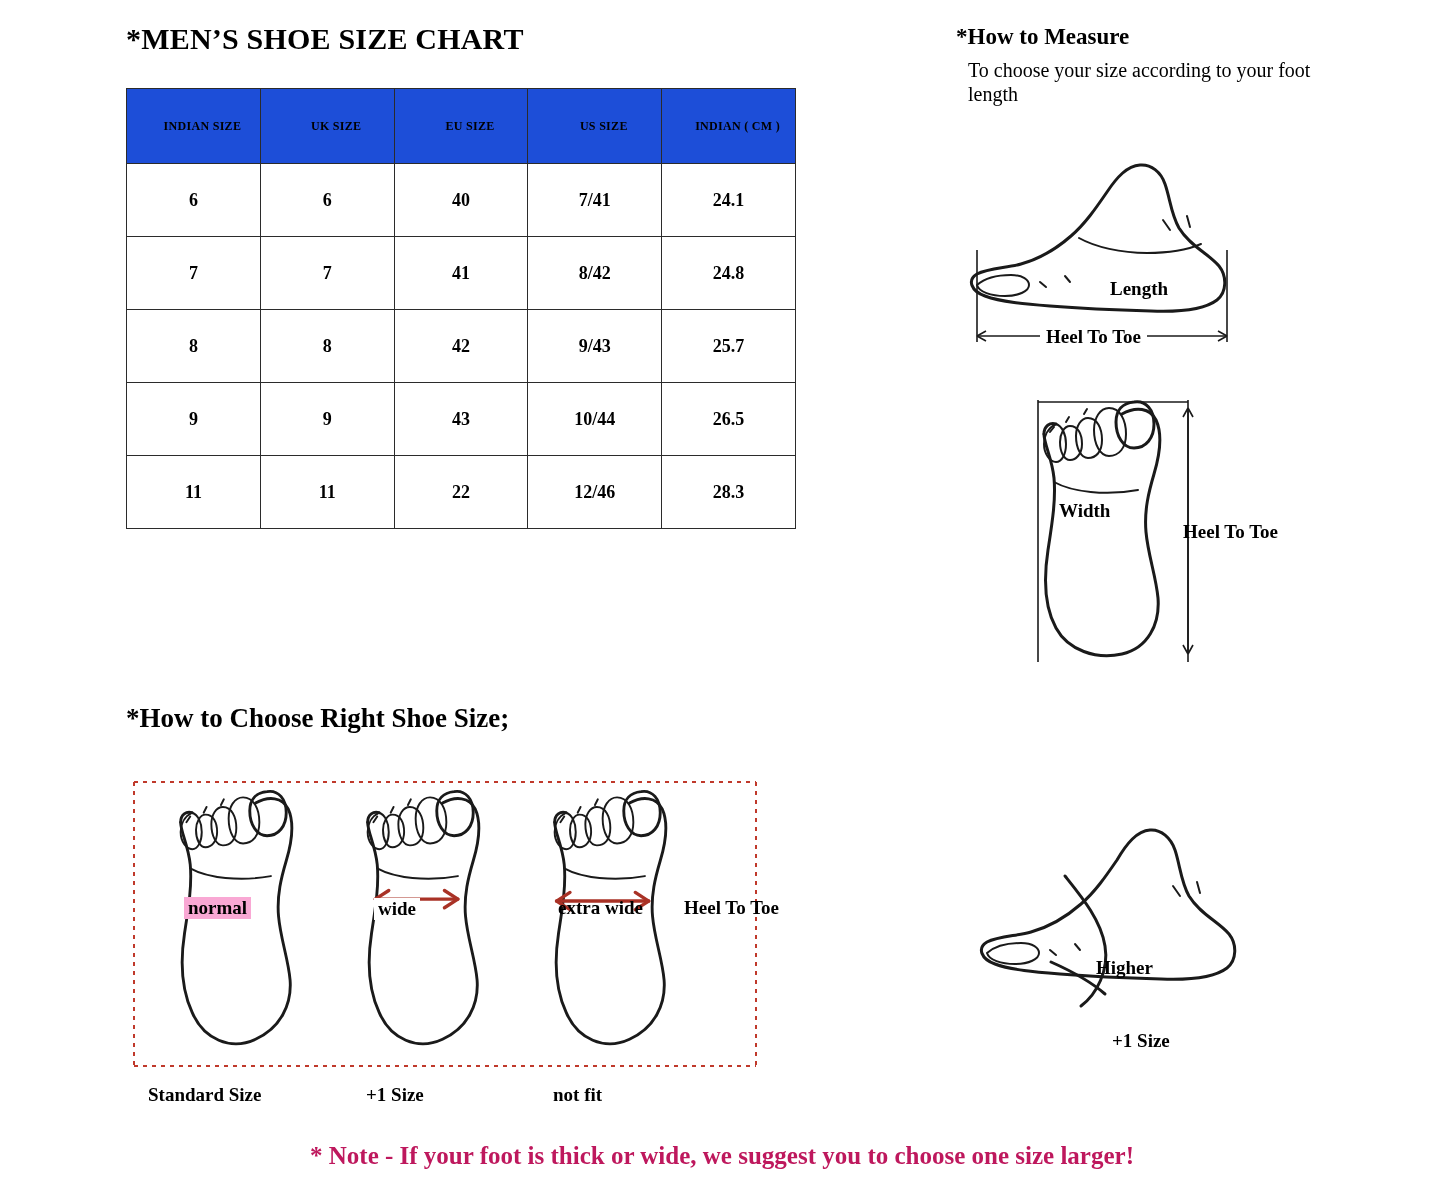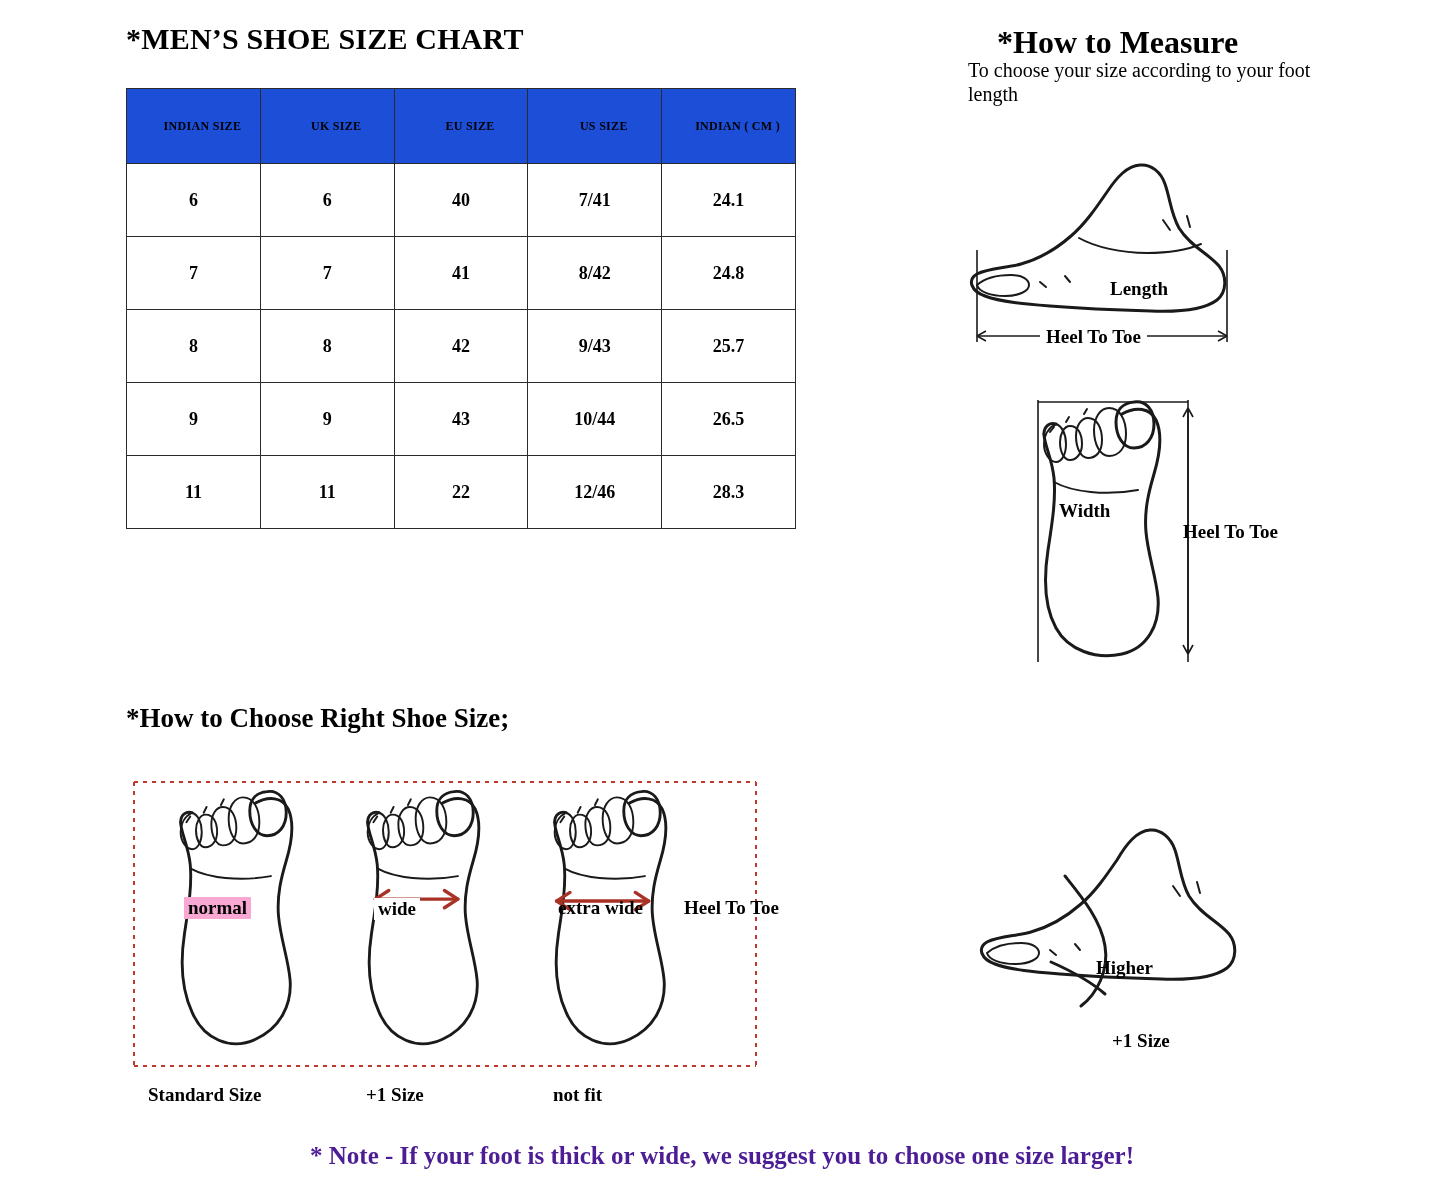--- a/index.html
+++ b/index.html
@@ -61,23 +61,22 @@
     top: 703px;
     font-size: 27px;
     font-weight: bold;
   }
 
   
   #measure-title {
     position: absolute;
     left: 956px;
     top: 24px;
-    font-size: 32px;
-    font-weight: bold;
-    margin-left: 41px;
+    font-size: 23px;
+    font-weight: bold;
   }
   #measure-sub {
     position: absolute;
     left: 968px;
     top: 58px;
     width: 390px;
     font-size: 20px;
     line-height: 1.22;
   }
 
@@ -90,21 +89,21 @@
     font-family: "Liberation Serif", serif;
     white-space: nowrap;
   }
 
   #note {
     position: absolute;
     left: 0;
     top: 1142px;
     width: 1444px;
     text-align: center;
-    color: #4c1d95;
+    color: #be185d;
     font-size: 25px;
     font-weight: bold;
   }
 
   .foot-stroke { fill: none; stroke: #1a1a1a; stroke-width: 3; stroke-linecap: round; stroke-linejoin: round; }
   .foot-thin { fill: none; stroke: #1a1a1a; stroke-width: 2; stroke-linecap: round; stroke-linejoin: round; }
   .dim-line { fill: none; stroke: #1a1a1a; stroke-width: 1.6; }
   .dash-red { fill: none; stroke: #c0392b; stroke-width: 2; stroke-dasharray: 4 5; }
   .arrow-red { fill: none; stroke: #a93226; stroke-width: 3.5; stroke-linecap: round; }
 </style>

